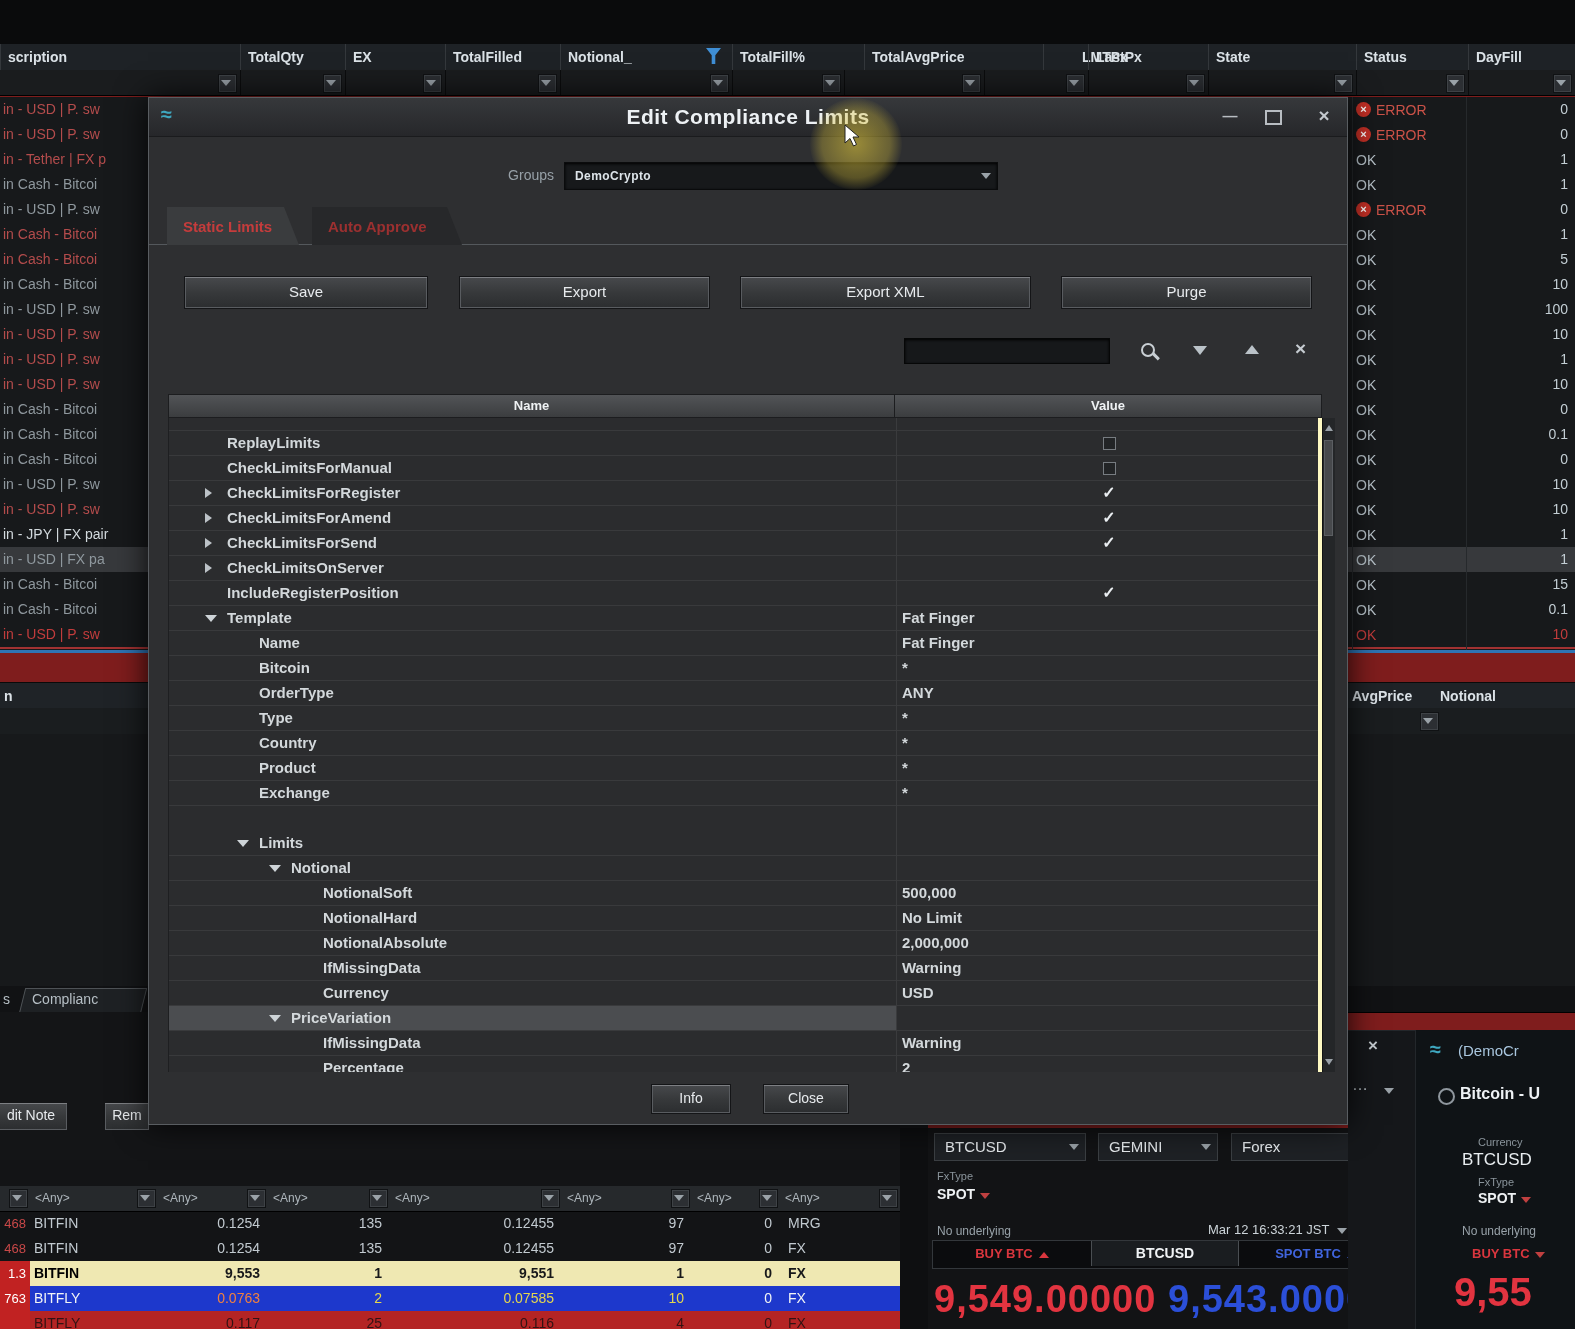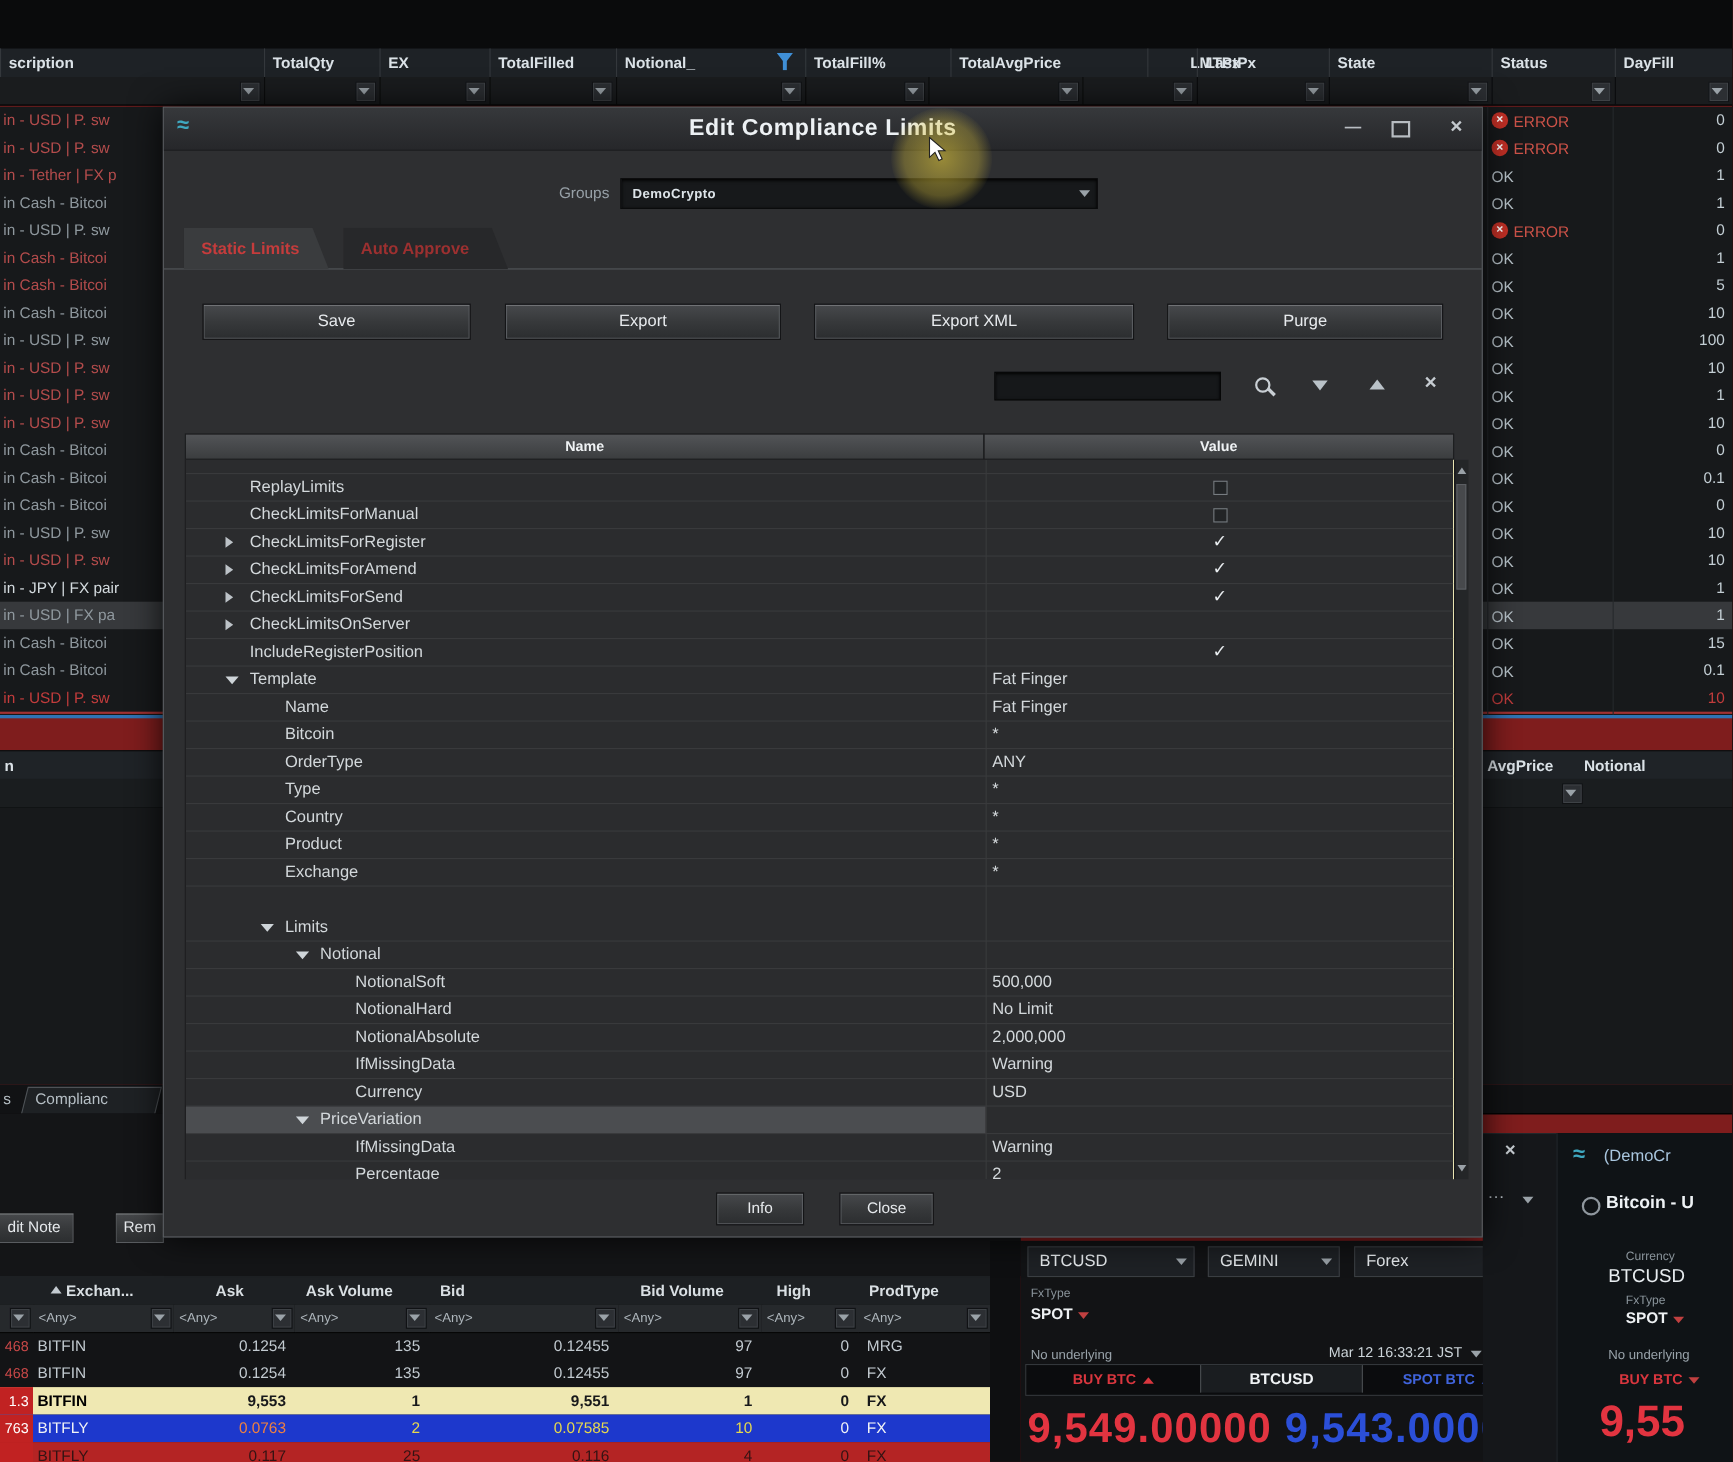--- a/index.html
+++ b/index.html
@@ -146,21 +146,21 @@
   .mag-c{position:absolute;left:2px;top:2px;width:10px;height:10px;border:2px solid #c9cfd4;border-radius:50%;}
   .mag-h{position:absolute;left:13px;top:14px;width:8px;height:3px;background:#c9cfd4;transform:rotate(45deg);}
   .m-td{position:absolute;left:1044px;top:248px;width:0;height:0;border-left:7px solid transparent;border-right:7px solid transparent;border-top:9px solid #bac2c8;}
   .m-tu{position:absolute;left:1096px;top:247px;width:0;height:0;border-left:7px solid transparent;border-right:7px solid transparent;border-bottom:9px solid #bac2c8;}
   .m-clear{position:absolute;left:1146px;top:240px;font-size:19px;font-weight:bold;color:#c6ccd1;}
   .m-gh{position:absolute;top:296px;height:24px;background:linear-gradient(180deg,#525457,#3b3d3f);border:1px solid #1c1d1f;
         line-height:22px;text-align:center;font-size:13px;font-weight:bold;color:#eff2f4;box-sizing:border-box;}
   .gh-name{left:19px;width:727px;}
   .gh-value{left:745px;width:428px;}
   .m-grid{position:absolute;left:19px;top:320px;width:1154px;height:654px;background:#2b2c2e;overflow:hidden;
-          border-left:1px solid #1e1f21;border-right:1px solid #fef9c3;box-sizing:border-box;}
+          border-left:1px solid #1e1f21;border-right:4px solid #fef9c3;box-sizing:border-box;font-weight:bold;}
   .trow{position:absolute;left:0;width:1154px;height:25px;border-bottom:1px solid #393a3c;box-sizing:border-box;}
   .tselbg{position:absolute;left:0;top:0;width:727px;height:24px;background:#4b4d50;}
   .tright{position:absolute;top:7px;width:0;height:0;border-top:5px solid transparent;border-bottom:5px solid transparent;border-left:7px solid #bcc2c7;}
   .tdown{position:absolute;top:9px;width:0;height:0;border-left:6px solid transparent;border-right:6px solid transparent;border-top:7px solid #ced4d8;}
   .tname{position:absolute;top:0;line-height:24px;font-size:15px;color:#d3d8db;white-space:nowrap;}
   .tval{position:absolute;left:733px;top:0;line-height:24px;font-size:15px;color:#d3d8db;white-space:nowrap;}
   .tcheck{position:absolute;left:910px;top:0;width:60px;text-align:center;line-height:24px;font-size:16px;color:#e9edf0;}
   .tcbox{position:absolute;left:934px;top:6px;width:13px;height:13px;background:#222426;border:1px solid #777c81;box-sizing:border-box;}
   .m-grid-vline{position:absolute;left:727px;top:0;width:1px;height:654px;background:#3a3b3d;}
   .m-scroll{position:absolute;left:1173px;top:320px;width:13px;height:654px;background:#242628;border-left:1px solid #121314;box-sizing:border-box;}
@@ -414,30 +414,20 @@
   <div class="ltabs">
     <span class="ltab-s">s</span>
     <span class="ltab-box"></span>
     <span class="ltab-label">Complianc</span>
   </div>
   <div class="lower-bg"></div>
   <div class="px-btn btn3d btn-editnote">dit Note</div>
   <div class="px-btn btn3d btn-rem">Rem</div>
 
   <div class="quote">
-    <div class="qt-head">
-        <div class="qsort" style="left: 46px; top: 9px; border-left: 5px solid transparent; border-right: 5px solid transparent; border-bottom: 7px solid rgb(195, 202, 208); width: 0px; height: 0px;"></div>
-        <div class="qt-h" style="left: 60px;">Exchan...</div>
-        <div class="qt-h" style="left: 196px;">Ask</div>
-        <div class="qt-h" style="left: 278px;">Ask Volume</div>
-        <div class="qt-h" style="left: 400px;">Bid</div>
-        <div class="qt-h" style="left: 582px;">Bid Volume</div>
-        <div class="qt-h" style="left: 706px;">High</div>
-        <div class="qt-h" style="left: 790px;">ProdType</div>
-      </div>
     <div class="qt-filter">
         <div class="qt-fcell" style="left: 0px; width: 30px;">
           <div class="fbtn" style="right: 2px; top: 3px;"></div>
         </div>
         <div class="qt-fcell" style="left: 30px; width: 128px;">
           <div class="qt-any">&lt;Any&gt;</div>
           <div class="fbtn" style="right: 2px; top: 3px;"></div>
         </div>
         <div class="qt-fcell" style="left: 158px; width: 110px;">
           <div class="qt-any">&lt;Any&gt;</div>

